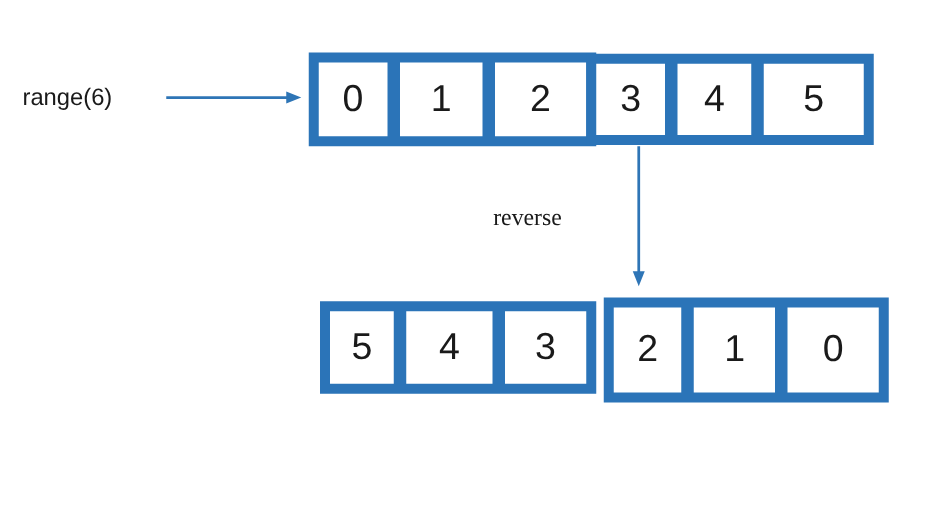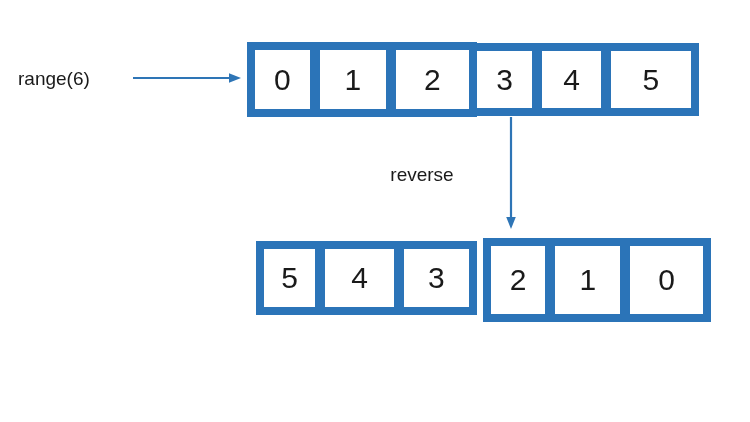--- a/index.html
+++ b/index.html
@@ -19,21 +19,21 @@
     color: var(--text);
   }
   .label {
     position: absolute;
     font-size: 19px;
     line-height: 34px;
     color: var(--text);
     white-space: nowrap;
   }
   .range-label { left: 18px; top: 62px; width: 112px; text-align: left; }
-  .reverse-label { left: 366px; top: 158px; width: 112px; text-align: center; }
+  .reverse-label { left: 366px; top: 158px; width: 112px; text-align: center; font-family: Liberation Serif, serif; }
 
   .group {
     position: absolute;
     box-sizing: border-box;
     background: var(--blue);
     display: flex;
     padding: 8px;
     gap: 10px;
     align-items: stretch;
   }

